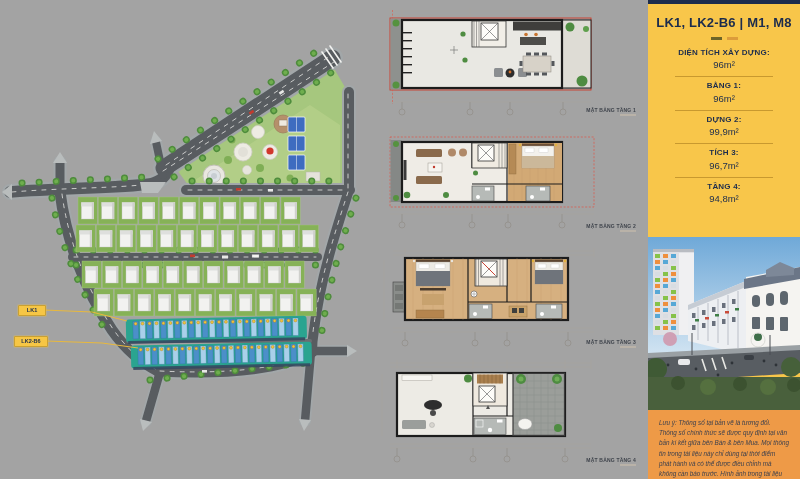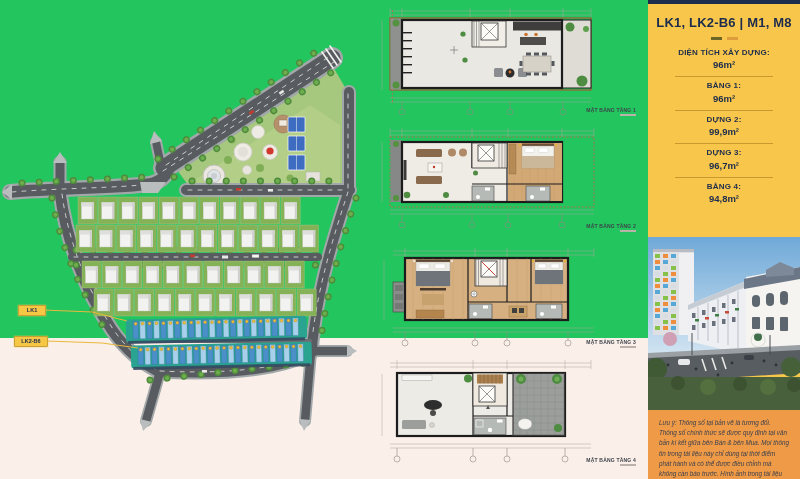--- a/index.html
+++ b/index.html
@@ -1,18 +1,18 @@
 <!DOCTYPE html>
 <html><head>
 <meta charset="utf-8">
 <style>
   html,body{margin:0;padding:0;}
   body{width:800px;height:479px;overflow:hidden;background:#fbf0e9;
        font-family:"Liberation Sans", sans-serif;position:relative;}
-  #stage{position:absolute;left:0;top:0;width:800px;height:338px;background:#22c55e;}
+  #stage{position:absolute;left:0;top:0;width:800px;height:479px;background:#a3a3a3;}
 
   
   #site{position:absolute;left:0;top:0;width:375px;height:479px;}
   #site svg{position:absolute;left:0;top:0;}
   .callout{position:absolute;background:#f6c645;border:0.5px solid #c9a033;
            color:#23324e;font-weight:bold;font-size:5.5px;line-height:9px;
            text-align:center;border-radius:1px;box-shadow:0 0 0 1px rgba(246,198,69,.25);}
   #callout-lk1{left:18px;top:305px;width:26px;height:9px;}
   #callout-lk2{left:14px;top:336px;width:32px;height:9px;}
 
@@ -39,21 +39,21 @@
                 font-size:13px;letter-spacing:.2px;}
   #panel .dashes{display:flex;justify-content:center;gap:5px;margin-top:7px;}
   #panel .dashes i{display:block;width:11px;height:2.5px;}
   #panel .dash-a{background:#6d6428;}
   #panel .dash-b{background:#dc9c3b;}
   .specs{margin-top:4px;}
   .spec-row{margin:0 27px;padding:4px 0 6px;border-bottom:1px solid #c8992f;
             text-align:center;color:#1c2c4d;}
   .spec-row:last-child{border-bottom:none;}
   .spec-label{font-size:8px;font-weight:bold;letter-spacing:.2px;}
-  .spec-value{font-size:9.5px;font-weight:bold;margin-top:2.5px;}
+  .spec-value{font-size:9.5px;font-weight:normal;margin-top:2.5px;}
   #photo{position:absolute;left:0;top:237px;width:152px;height:173px;overflow:hidden;}
   #note{position:absolute;left:0;top:410px;width:152px;height:69px;background:#ee9a47;
         box-sizing:border-box;padding:8px 11px 0;}
   #note p{margin:0;font-style:italic;font-size:6.3px;line-height:1.62;color:#3a3f4d;}
 </style>
 </head>
 <body>
 
 <div id="stage">
 
@@ -854,25 +854,25 @@
       </div>
       <div class="spec-row">
         <div class="spec-label">BẰNG 1:</div>
         <div class="spec-value">96m²</div>
       </div>
       <div class="spec-row">
         <div class="spec-label">DỰNG 2:</div>
         <div class="spec-value">99,9m²</div>
       </div>
       <div class="spec-row">
-        <div class="spec-label">DỰNG 3:</div>
+        <div class="spec-label">TÍCH 3:</div>
         <div class="spec-value">96,7m²</div>
       </div>
       <div class="spec-row">
-        <div class="spec-label">BẰNG 4:</div>
+        <div class="spec-label">TẦNG 4:</div>
         <div class="spec-value">94,8m²</div>
       </div>
     </div>
 
     <div id="photo">
       <svg width="152" height="173" viewBox="0 0 152 173">
         <defs>
           <linearGradient id="sky" x1="0" y1="0" x2="0" y2="1">
             <stop offset="0" stop-color="#6fa9d8"></stop>
               <stop offset="1" stop-color="#d3e5f2"></stop>

